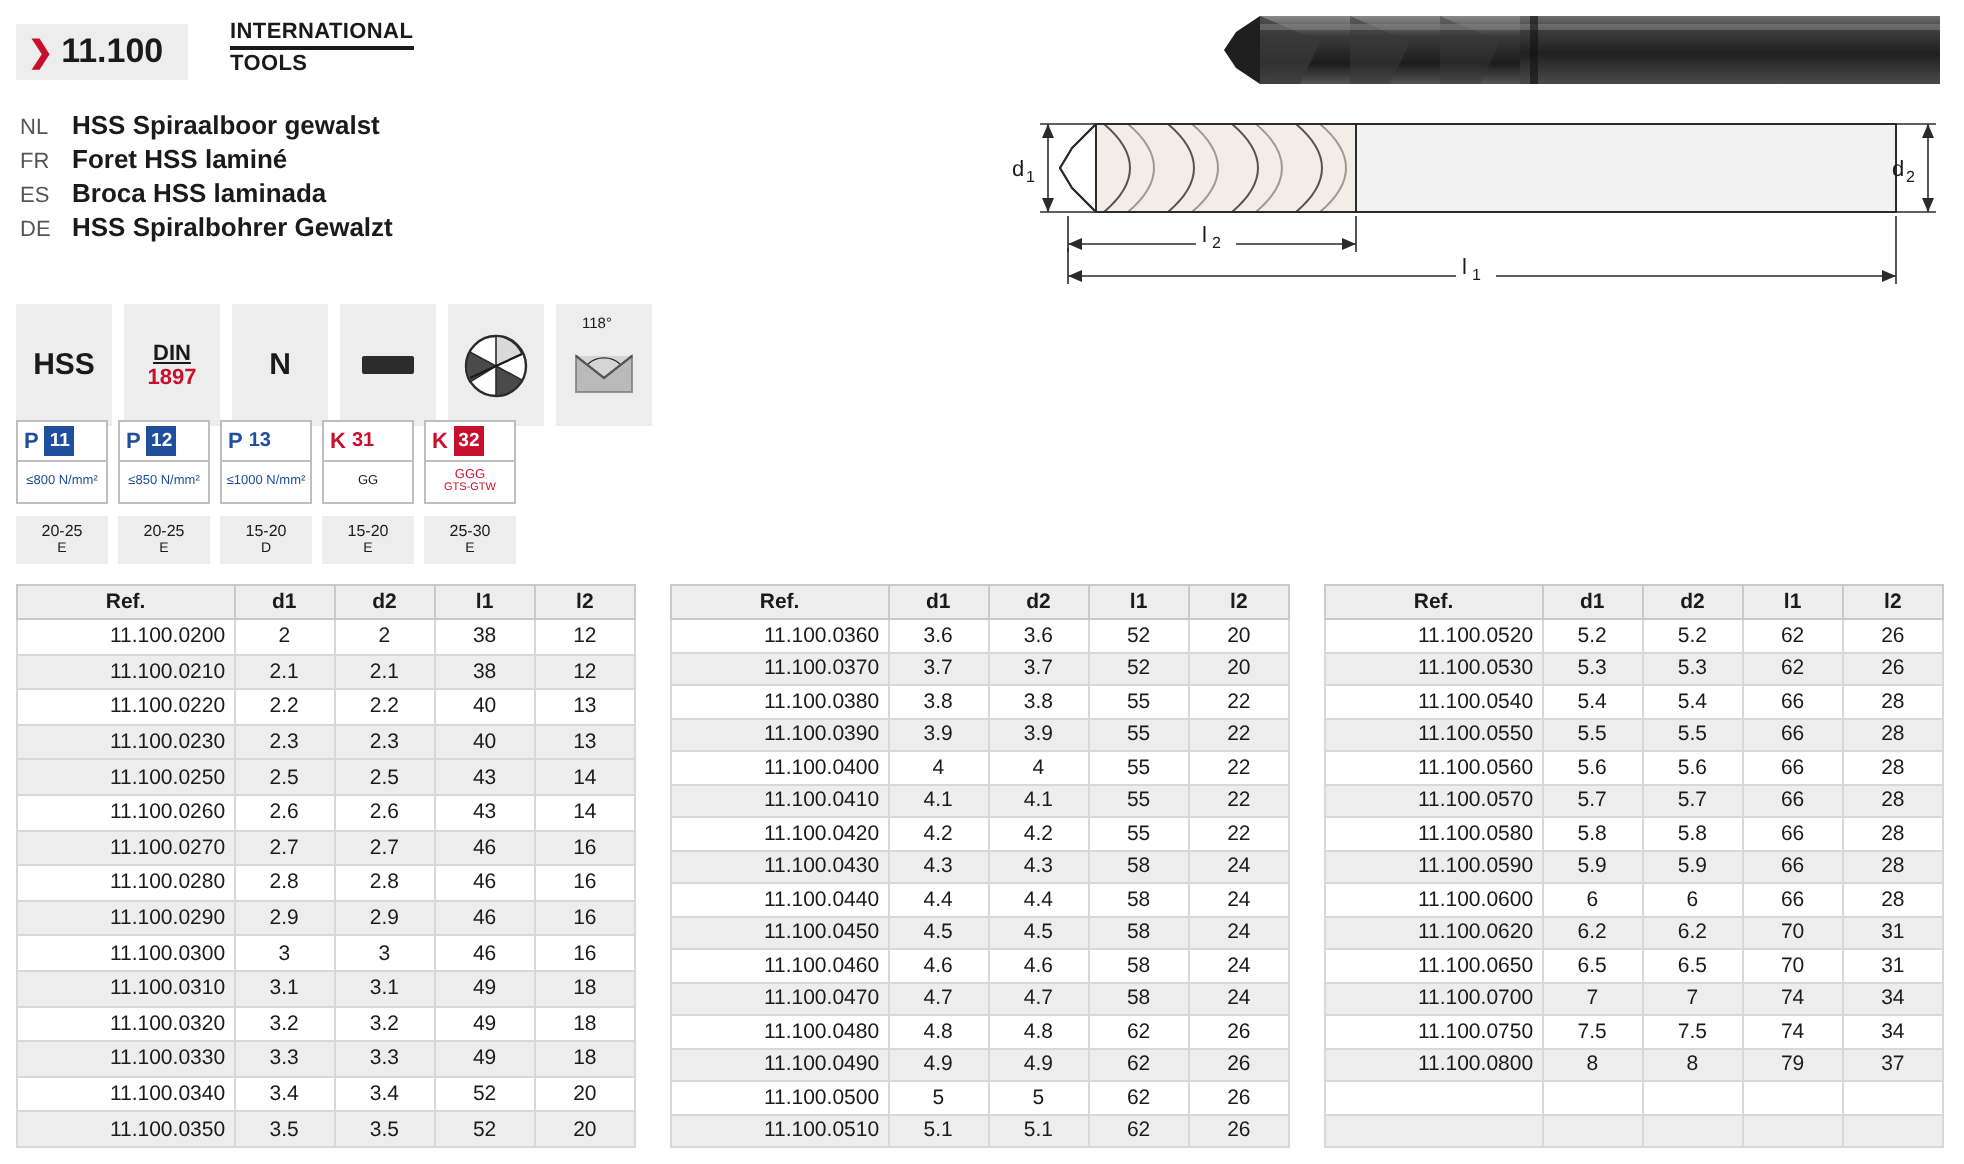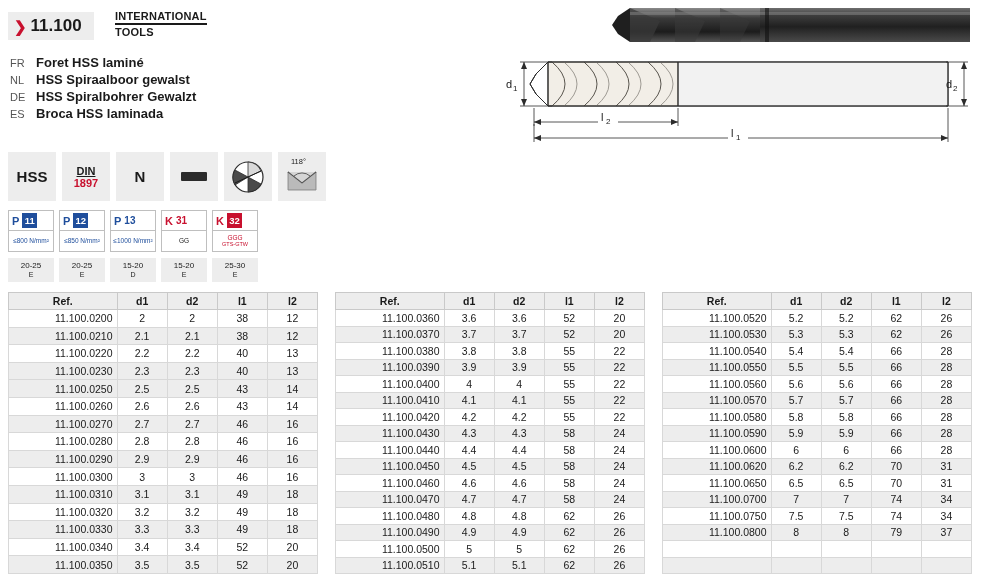--- a/index.html
+++ b/index.html
@@ -34,21 +34,21 @@
   .brand .b2 { font-size:11px; font-weight:bold; letter-spacing:0.2px; margin-top:1px; }
 
   .langs { position:absolute; left:10px; top:55px; }
   .lang-row { display:flex; align-items:baseline; height:17px; }
   .lang-code { width:26px; color:#555; font-size:11px; }
   .lang-text { font-size:13px; font-weight:bold; color:#1a1a1a; }
 
   
   .icons { position:absolute; left:8px; top:152px; display:flex; gap:6px; align-items:flex-start; }
   .ibox {
-    width:48px; height:49px; background:#ededed;
+    width:48px; height:61px; background:#ededed;
     display:flex; flex-direction:column; align-items:center; justify-content:center;
   }
   .ibox.hss { font-size:15px; font-weight:bold; }
   .ibox .din1 { font-size:11px; font-weight:bold;text-decoration:underline; }
   .ibox .din2 { font-size:11px; font-weight:bold; color:#c8102e; }
   .ibox.n { font-size:15px; font-weight:bold; }
   .ibox .shank { width:26px; height:9px; background:#2b2b2b; border-radius:1px; }
   .ibox svg { display:block; }
   .ang-label { position:absolute; font-size:7.5px; }
 
@@ -105,34 +105,34 @@
     <span class="code-num">11.100</span>
   </div>
 
   <div class="brand">
     <div class="b1">INTERNATIONAL</div>
     <div class="b2">TOOLS</div>
   </div>
 
   <div class="langs">
     <div class="lang-row">
+      <span class="lang-code">NL</span>
+      <span class="lang-text">HSS Spiraalboor gewalst</span>
+    </div>
+    <div class="lang-row">
       <span class="lang-code">FR</span>
       <span class="lang-text">Foret HSS laminé</span>
     </div>
     <div class="lang-row">
-      <span class="lang-code">NL</span>
-      <span class="lang-text">HSS Spiraalboor gewalst</span>
+      <span class="lang-code">ES</span>
+      <span class="lang-text">Broca HSS laminada</span>
     </div>
     <div class="lang-row">
       <span class="lang-code">DE</span>
       <span class="lang-text">HSS Spiralbohrer Gewalzt</span>
-    </div>
-    <div class="lang-row">
-      <span class="lang-code">ES</span>
-      <span class="lang-text">Broca HSS laminada</span>
     </div>
   </div>
 </div>
 
 <div class="drawing">
   <svg width="478" height="145" viewBox="0 0 478 145">
     <defs>
       <linearGradient id="shaft" x1="0" y1="0" x2="0" y2="1">
         <stop offset="0%" stop-color="#6e6e6e"></stop>
         <stop offset="22%" stop-color="#3d3d3d"></stop>

